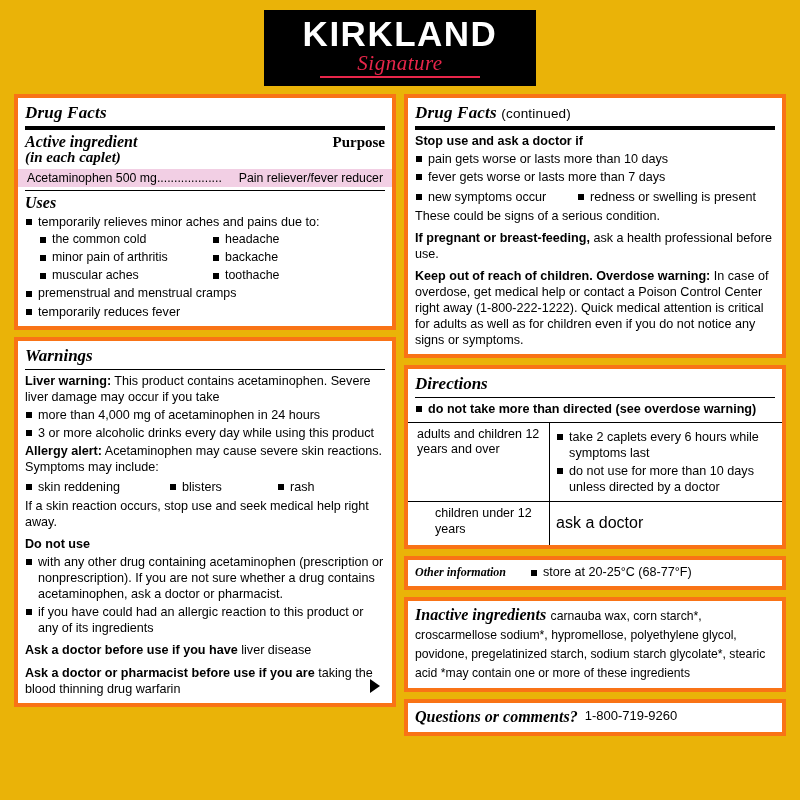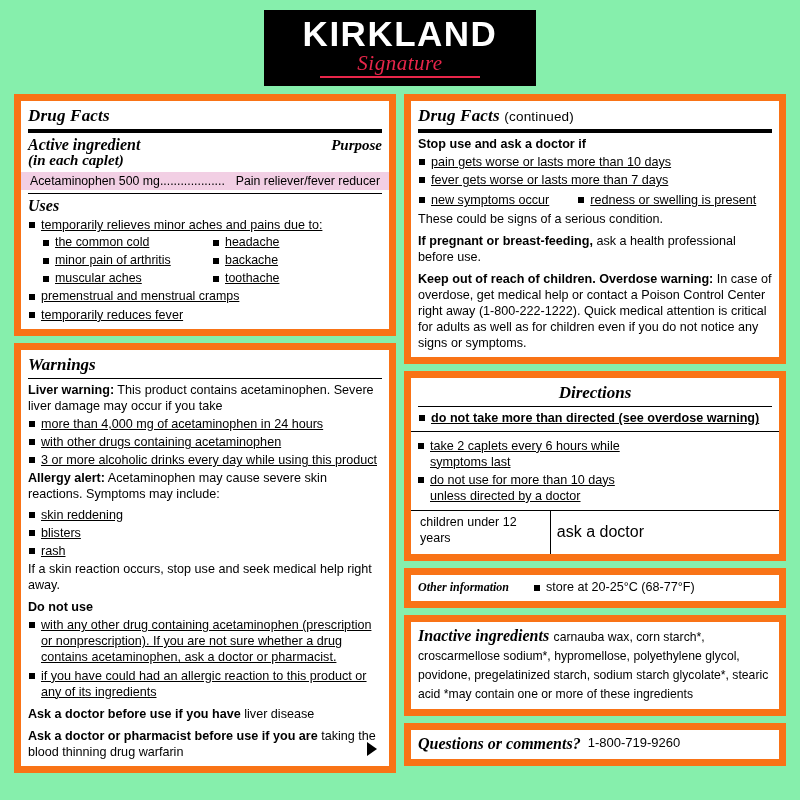--- a/index.html
+++ b/index.html
@@ -6,21 +6,21 @@
   html, body {
     margin: 0; padding: 0;
     width: 800px; height: 800px;
     background: #ffffff;
     font-family: "Liberation Sans", sans-serif;
     color: #000000;
   }
   #page {
     position: relative;
     width: 800px; height: 800px;
-    background: #86efac;
+    background: #eab308;
     overflow: hidden;
   }
 
   
   .brand {
     width: 272px;
     margin: 10px auto 8px auto;
     background: #000000;
     padding: 6px 10px 8px 10px;
     text-align: center;
@@ -52,21 +52,21 @@
   
   .columns {
     display: flex;
     gap: 8px;
     padding: 0 14px;
     align-items: flex-start;
   }
   .col { width: 50%; display: flex; flex-direction: column; gap: 7px; }
 
   .box {
-    border: 7px solid #f97316;
+    border: 4px solid #f97316;
     padding: 5px 7px 6px 7px;
     background: #fff;
   }
 
   
   .dftitle {
     font-weight: bold;
     font-size: 17px;
     font-family: "Liberation Serif", serif;
     font-style: italic;
@@ -85,21 +85,20 @@
     font-family: "Liberation Serif", serif;
     font-style: italic;
     font-weight: bold;
     font-size: 16px;
   }
   .rowhead {
     display: flex; justify-content: space-between; align-items: flex-end;
   }
   .purpose {
     font-family: "Liberation Serif", serif;
-    font-style: italic;
     font-weight: bold;
     font-size: 15px;
   }
   .subhead {
     font-family: "Liberation Serif", serif;
     font-style: italic;
     font-weight: bold;
     font-size: 15px;
     margin-top: -2px;
   }
@@ -109,21 +108,21 @@
     padding: 2px 4px;
     font-size: 12.3px;
     display: flex;
     justify-content: space-between;
     margin: 3px -7px 0 -7px;
     padding-left: 9px; padding-right: 9px;
   }
   .dots { flex: 1; overflow: hidden; white-space: nowrap; }
 
   
-  ul.b { list-style: none; margin: 0; padding: 0; text-decoration: underline; }
+  ul.b { list-style: none; margin: 0; padding: 0; }
   ul.b > li {
     position: relative;
     padding-left: 13px;
     font-size: 12.6px;
     line-height: 1.28;
     margin-top: 2px;
   }
   ul.b > li:before {
     content: "";
     position: absolute;
@@ -239,29 +238,28 @@
       <div class="box" style="position:relative;">
         <div class="sechead" style="font-size:17px;">Warnings</div>
         <div class="rule-thin"></div>
 
         <div class="txt">
           <span class="bold">Liver warning:</span>
           <span>This product contains acetaminophen. Severe liver damage may occur if you take</span>
         </div>
         <ul class="b">
           <li>more than 4,000 mg of acetaminophen in 24 hours</li>
-          <li>with other drugs containing acetaminophen</li>
           <li>3 or more alcoholic drinks every day while using this product</li>
         </ul>
 
         <div class="txt">
           <span class="bold">Allergy alert:</span>
           <span>Acetaminophen may cause severe skin reactions. Symptoms may include:</span>
         </div>
-        <div class="twocol" style="margin-top:2px;flex-direction:column;">
+        <div class="twocol" style="margin-top:2px;">
           <div style="width:40%">
             <ul class="b">
               <li>skin reddening</li>
             </ul>
           </div>
           <div style="width:30%">
             <ul class="b">
               <li>blisters</li>
             </ul>
           </div>
@@ -324,36 +322,37 @@
           <span>ask a health professional before use.</span>
         </div>
 
         <div class="txt" style="margin-top:6px;">
           <span class="bold">Keep out of reach of children. Overdose warning:</span>
           <span>In case of overdose, get medical help or contact a Poison Control Center right away (1-800-222-1222). Quick medical attention is critical for adults as well as for children even if you do not notice any signs or symptoms.</span>
         </div>
       </div>
 
       <div class="box" style="padding-bottom:0;">
-        <div class="sechead" style="font-size:17px;text-align:center;">Directions</div>
+        <div class="sechead" style="font-size:17px;">Directions</div>
         <div class="rule-thin"></div>
         <ul class="b" style="margin-bottom:4px;">
           <li class="bold">do not take more than directed (see overdose warning)</li>
         </ul>
 
         <div class="dirtable" style="margin:0 -7px 0 -7px;">
+          <div class="dircell-l" style="padding-left:9px;">adults and children 12 years and over</div>
           <div class="dircell-r">
             <ul class="b">
               <li>take 2 caplets every 6 hours while symptoms last</li>
               <li>do not use for more than 10 days unless directed by a doctor</li>
             </ul>
           </div>
         </div>
         <div class="dirrow2" style="margin:0 -7px 0 -7px;">
-          <div class="dircell-l" style="padding-left:9px;padding-bottom:8px;">children under 12 years</div>
+          <div class="dircell-l" style="padding-left:27px;padding-bottom:8px;">children under 12 years</div>
           <div class="dircell-r" style="padding-bottom:8px;margin-top:8px;">ask a doctor</div>
         </div>
       </div>
 
       <div class="box">
         <div class="inline-row">
           <div class="sechead" style="font-size:12px;">Other information</div>
           <div class="oi-bullet" style="margin-left:16px;">store at 20-25°C (68-77°F)</div>
         </div>
       </div>

